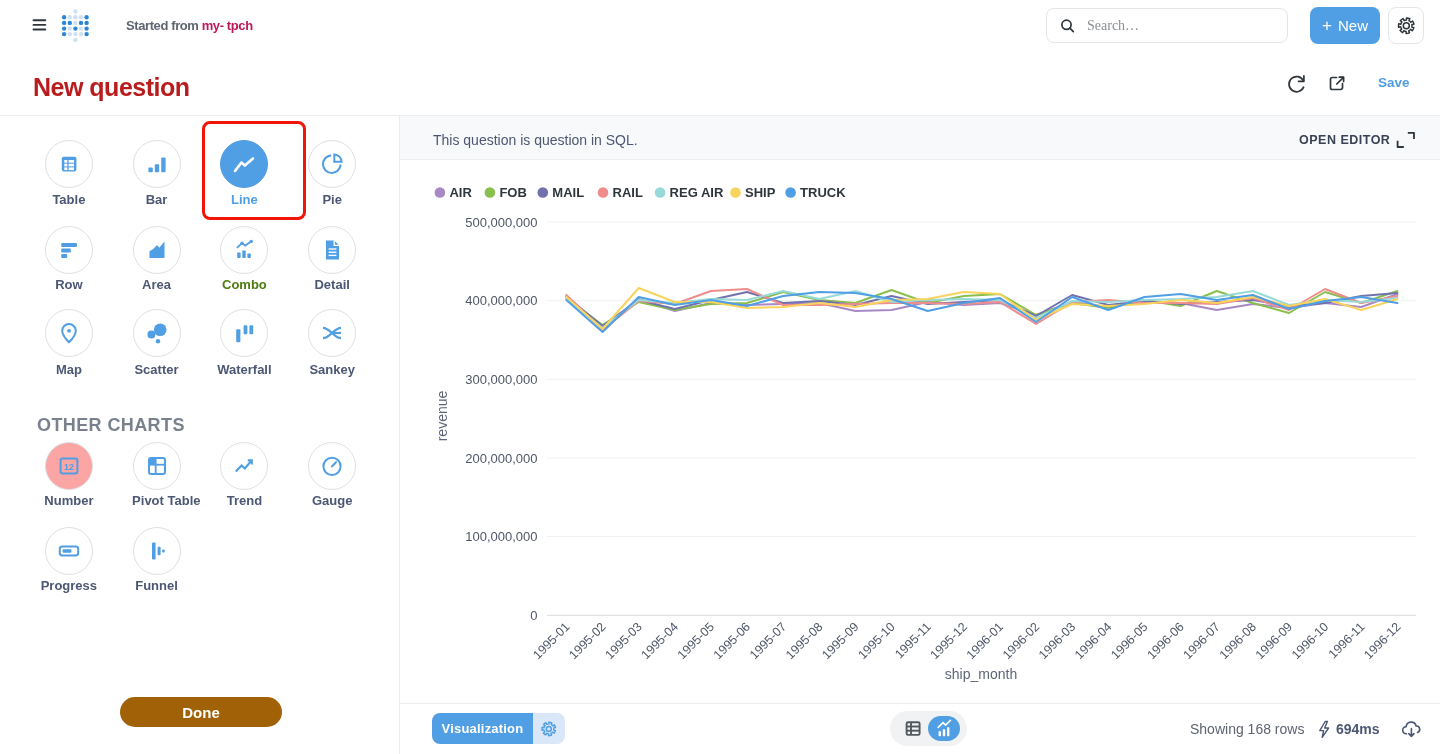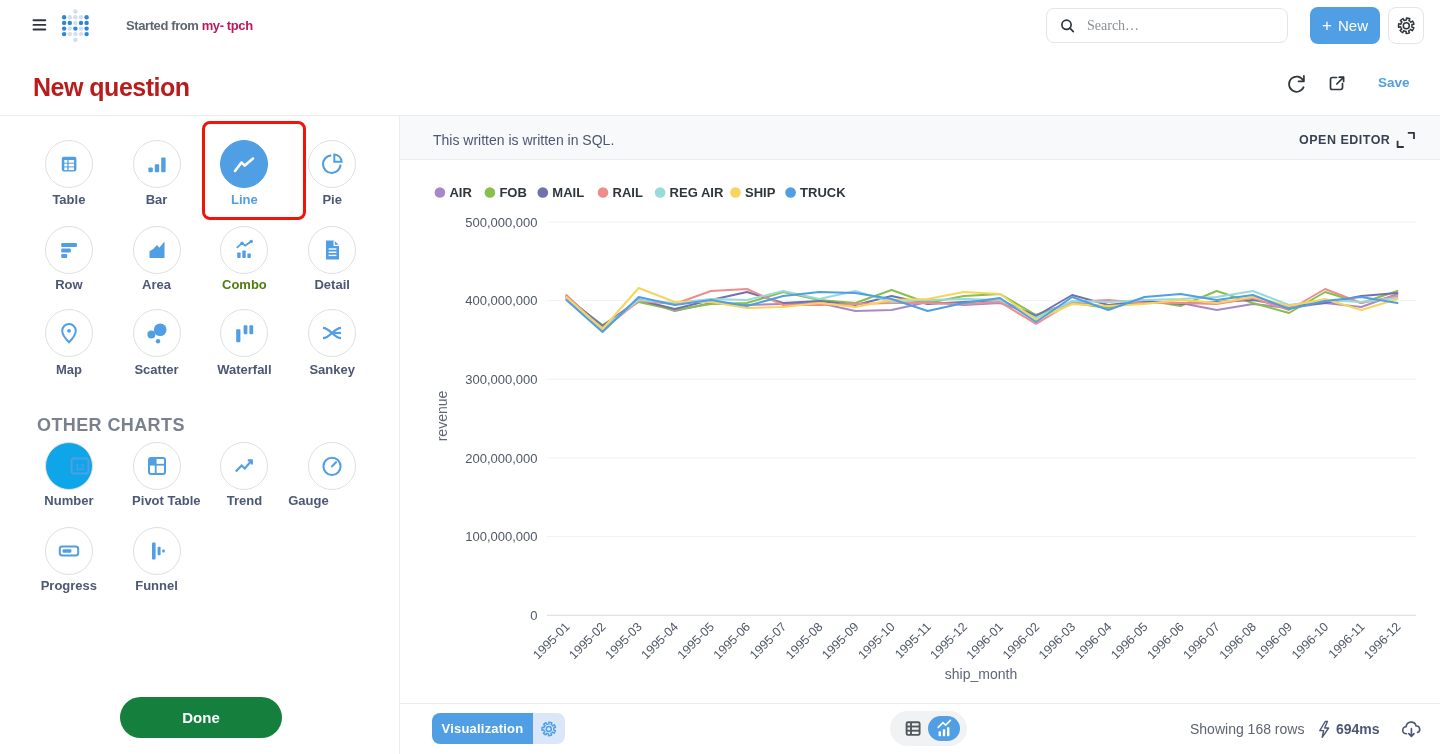--- a/index.html
+++ b/index.html
@@ -111,21 +111,21 @@
   </div>
 <div style="position:absolute;left:200.4px;top:361.5px;width:88px;text-align:center;font-size:13px;font-weight:bold;color:#4C5773;">Waterfall</div>
 <div style="position:absolute;left:308.2px;top:309px;width:48px;height:48px;border-radius:50%;background:#fff;border:1px solid #dde0e4;display:flex;align-items:center;justify-content:center;">
     <svg width="24" height="24" viewBox="0 0 24 24">
       <path d="M3,6.8 C10,6.8 14,17.2 21,17.2" fill="none" stroke="#509EE3" stroke-width="2.2"></path>
 <path d="M3,17.2 C10,17.2 14,6.8 21,6.8" fill="none" stroke="#509EE3" stroke-width="2.2"></path>
 <path d="M13,12 H21" fill="none" stroke="#509EE3" stroke-width="2.2"></path>
     </svg>
   </div>
 <div style="position:absolute;left:288.2px;top:361.5px;width:88px;text-align:center;font-size:13px;font-weight:bold;color:#4C5773;">Sankey</div>
-<div style="position:absolute;left:44.900000000000006px;top:442px;width:48px;height:48px;border-radius:50%;background:#0ea5e9;border:1px solid #dde0e4;display:flex;align-items:center;justify-content:flex-end;">
+<div style="position:absolute;left:44.900000000000006px;top:442px;width:48px;height:48px;border-radius:50%;background:#fca5a5;border:1px solid #dde0e4;display:flex;align-items:center;justify-content:center;">
     <svg width="24" height="24" viewBox="0 0 24 24">
       <rect x="3.6" y="4.6" width="16.8" height="15" rx="2" fill="none" stroke="#509EE3" stroke-width="2"></rect>
 <text x="12" y="15.6" text-anchor="middle" font-family="Liberation Sans" font-size="9" font-weight="bold" fill="#509EE3">12</text>
     </svg>
   </div>
 <div style="position:absolute;left:24.900000000000006px;top:493px;width:88px;text-align:center;font-size:13px;font-weight:bold;color:#4C5773;">Number</div>
 <div style="position:absolute;left:132.5px;top:442px;width:48px;height:48px;border-radius:50%;background:#fff;border:1px solid #dde0e4;display:flex;align-items:center;justify-content:center;">
     <svg width="24" height="24" viewBox="0 0 24 24">
       <rect x="4" y="4" width="16" height="16" rx="2" fill="none" stroke="#509EE3" stroke-width="2"></rect>
 <path d="M6,4 h4.7 v6.7 H4 V6 a2,2 0 0 1 2,-2 z" fill="#509EE3"></path>
@@ -140,42 +140,42 @@
 <polyline points="15.8,6.4 19.8,6.4 19.8,10.4" fill="none" stroke="#509EE3" stroke-width="2.1"></polyline>
     </svg>
   </div>
 <div style="position:absolute;left:200.4px;top:493px;width:88px;text-align:center;font-size:13px;font-weight:bold;color:#4C5773;">Trend</div>
 <div style="position:absolute;left:308.2px;top:442px;width:48px;height:48px;border-radius:50%;background:#fff;border:1px solid #dde0e4;display:flex;align-items:center;justify-content:center;">
     <svg width="24" height="24" viewBox="0 0 24 24">
       <circle cx="12" cy="12.4" r="8.6" fill="none" stroke="#509EE3" stroke-width="2"></circle>
 <line x1="12" y1="12.4" x2="16" y2="8.2" stroke="#509EE3" stroke-width="2.1" stroke-linecap="round"></line>
     </svg>
   </div>
-<div style="position:absolute;left:288.2px;top:493px;width:88px;font-size:13px;font-weight:bold;color:#4C5773;">Gauge</div>
+<div style="position:absolute;left:288.2px;top:493px;width:88px;text-align:center;font-size:13px;font-weight:bold;color:#4C5773;">Gauge</div>
 <div style="position:absolute;left:44.900000000000006px;top:527px;width:48px;height:48px;border-radius:50%;background:#fff;border:1px solid #dde0e4;display:flex;align-items:center;justify-content:center;">
     <svg width="24" height="24" viewBox="0 0 24 24">
       <rect x="2.8" y="7.6" width="18.4" height="8.8" rx="2.4" fill="none" stroke="#509EE3" stroke-width="2"></rect>
 <rect x="5.6" y="10.3" width="8.8" height="3.4" rx="1" fill="#509EE3"></rect>
     </svg>
   </div>
 <div style="position:absolute;left:24.900000000000006px;top:578px;width:88px;text-align:center;font-size:13px;font-weight:bold;color:#4C5773;">Progress</div>
 <div style="position:absolute;left:132.5px;top:527px;width:48px;height:48px;border-radius:50%;background:#fff;border:1px solid #dde0e4;display:flex;align-items:center;justify-content:center;">
     <svg width="24" height="24" viewBox="0 0 24 24">
       <rect x="7" y="3.6" width="3.6" height="16.8" rx="1" fill="#509EE3"></rect>
 <rect x="12.6" y="7.8" width="3" height="8.4" rx="1" fill="#509EE3"></rect>
 <rect x="17.2" y="10.6" width="2.6" height="2.8" rx="1" fill="#509EE3"></rect>
     </svg>
   </div>
 <div style="position:absolute;left:112.5px;top:578px;width:88px;text-align:center;font-size:13px;font-weight:bold;color:#4C5773;">Funnel</div>
 <div class="abs" style="left:37px;top:415px;font-size:18px;font-weight:bold;color:#7a818e;letter-spacing:0.4px;">OTHER CHARTS</div>
-<div class="abs" style="left:120px;top:697px;width:162px;height:41px;border-radius:21px;background:#15803d;color:#fff;font-size:15px;font-weight:bold;display:flex;align-items:center;justify-content:center;">Done</div>
+<div class="abs" style="left:120px;top:697px;width:162px;height:30px;border-radius:21px;background:#a16207;color:#fff;font-size:15px;font-weight:bold;display:flex;align-items:center;justify-content:center;">Done</div>
 <div class="abs" style="left:202px;top:121px;width:104px;height:99px;border:3.5px solid #f01507;border-radius:8px;"></div>
 
 <div class="abs" style="left:400px;top:116px;width:1040px;height:44px;background:#f8f9fa;border-bottom:1px solid #ededf0;"></div>
-<div class="abs" style="left:433px;top:132px;font-size:14px;color:#4C5773;">This written is written in SQL.</div>
+<div class="abs" style="left:433px;top:132px;font-size:14px;color:#4C5773;">This question is question in SQL.</div>
 <div class="abs" style="left:1299px;top:133px;font-size:12.5px;font-weight:bold;color:#394155;letter-spacing:0.5px;">OPEN EDITOR</div>
 
 <svg width="1040" height="594" viewBox="400 160 1040 594" style="position:absolute;left:400px;top:160px;">
 <line x1="547" y1="222.0" x2="1416" y2="222.0" stroke="#f0f1f2" stroke-width="1"></line>
 <line x1="547" y1="300.7" x2="1416" y2="300.7" stroke="#f0f1f2" stroke-width="1"></line>
 <line x1="547" y1="379.3" x2="1416" y2="379.3" stroke="#f0f1f2" stroke-width="1"></line>
 <line x1="547" y1="458.0" x2="1416" y2="458.0" stroke="#f0f1f2" stroke-width="1"></line>
 <line x1="547" y1="536.6" x2="1416" y2="536.6" stroke="#f0f1f2" stroke-width="1"></line>
 <line x1="547" y1="615.3" x2="1416" y2="615.3" stroke="#d9dbde" stroke-width="1"></line>
 <text x="537.5" y="226.5" text-anchor="end" font-size="13" fill="#4f5767">500,000,000</text>

